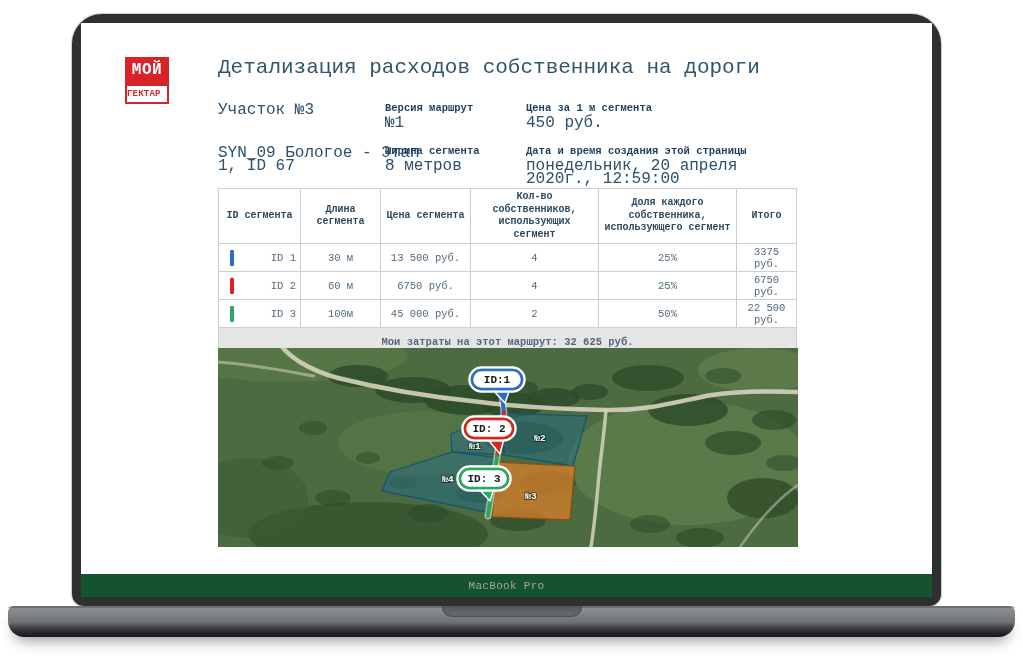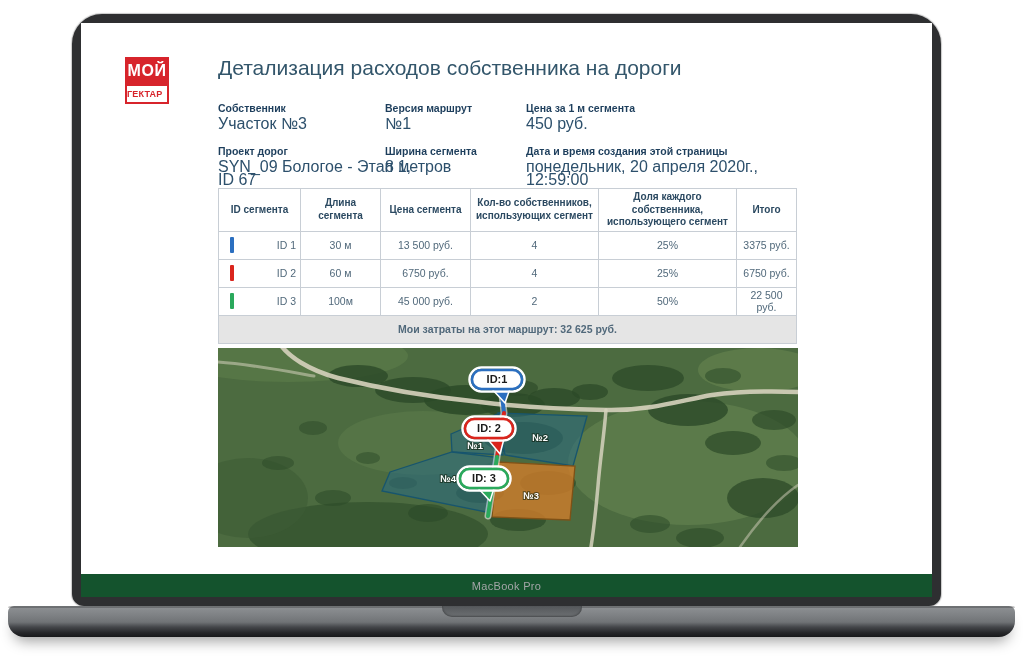--- a/index.html
+++ b/index.html
@@ -1,17 +1,17 @@
 <!DOCTYPE html>
 <html><head>
 <meta charset="utf-8">
 <style>
   html,body{margin:0;padding:0;background:#ffffff;}
   .stage{position:relative;width:1023px;height:665px;background:#ffffff;overflow:hidden;
-         font-family:Liberation Sans, sans-serif;}
+         font-family:Liberation Mono, monospace;}
 
   
   .lid{position:absolute;left:72px;top:14px;width:869px;height:592px;box-sizing:border-box;
        background:#ffffff;border:9px solid #2e2f31;border-radius:30px 30px 12px 12px;
        box-shadow:inset 0 0 0 1px #4a4b4d, 0 0 1px 1px #c9c9c9;}
   .bezel-bottom{position:absolute;left:0;right:0;bottom:0;height:23px;background:#14532d;
        display:flex;align-items:center;justify-content:center;}
   .bezel-label{color:#a3a5a7;font-size:11px;letter-spacing:.3px;}
   .screen{position:absolute;left:0;top:0;width:851px;height:551px;background:#ffffff;overflow:hidden;}
   .base{position:absolute;left:8px;top:606px;width:1007px;height:31px;
@@ -75,33 +75,31 @@
 
       <div class="logo">
         <div class="logo-top">МОЙ</div>
         <div class="logo-bottom">ГЕКТАР</div>
       </div>
 
       <div class="page-title">Детализация расходов собственника на дороги</div>
 
       <div class="info">
         <div class="field f0">
-          <div class="lbl">Собственник</div>
           <div class="val">Участок №3</div>
         </div>
         <div class="field f1">
           <div class="lbl">Версия маршрут</div>
           <div class="val">№1</div>
         </div>
         <div class="field f2">
           <div class="lbl">Цена за 1 м сегмента</div>
           <div class="val">450 руб.</div>
         </div>
         <div class="field f3">
-          <div class="lbl">Проект дорог</div>
           <div class="val">SYN_09 Бологое - Этап 1, ID 67</div>
         </div>
         <div class="field f4">
           <div class="lbl">Ширина сегмента</div>
           <div class="val">8 метров</div>
         </div>
         <div class="field f5">
           <div class="lbl">Дата и время создания этой страницы</div>
           <div class="val">понедельник, 20 апреля 2020г., 12:59:00</div>
         </div>

